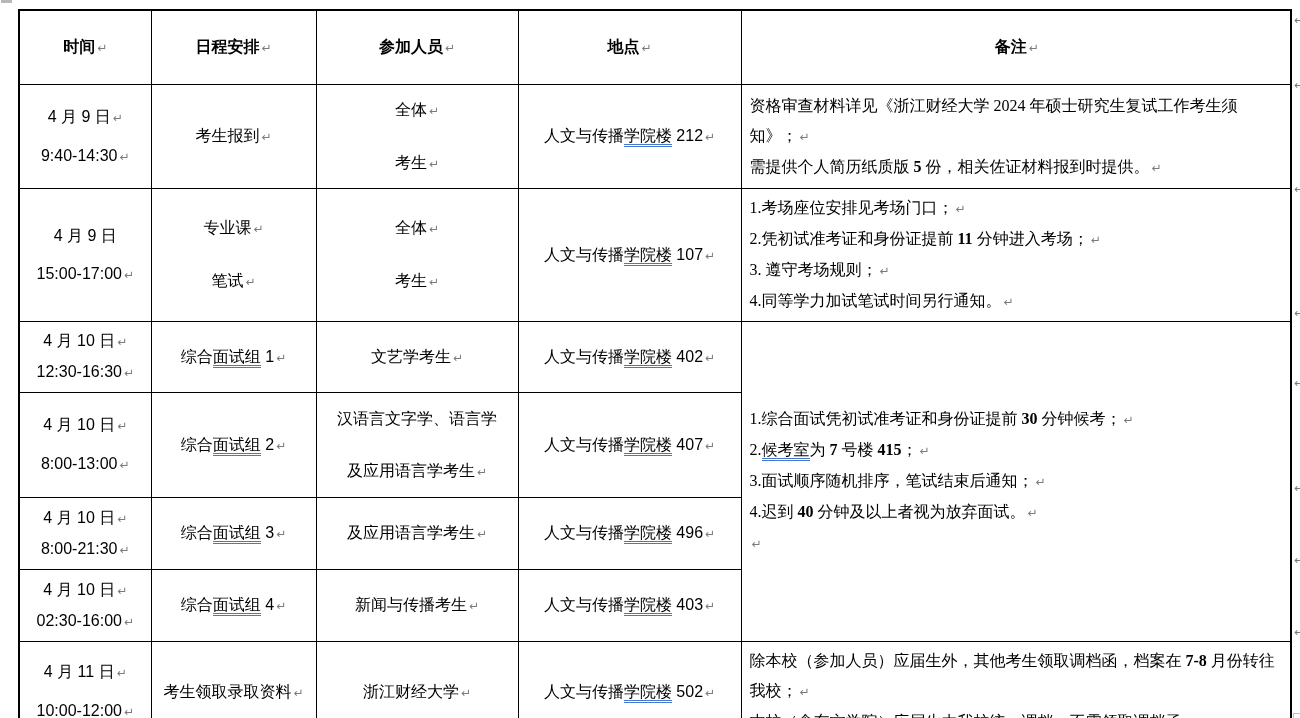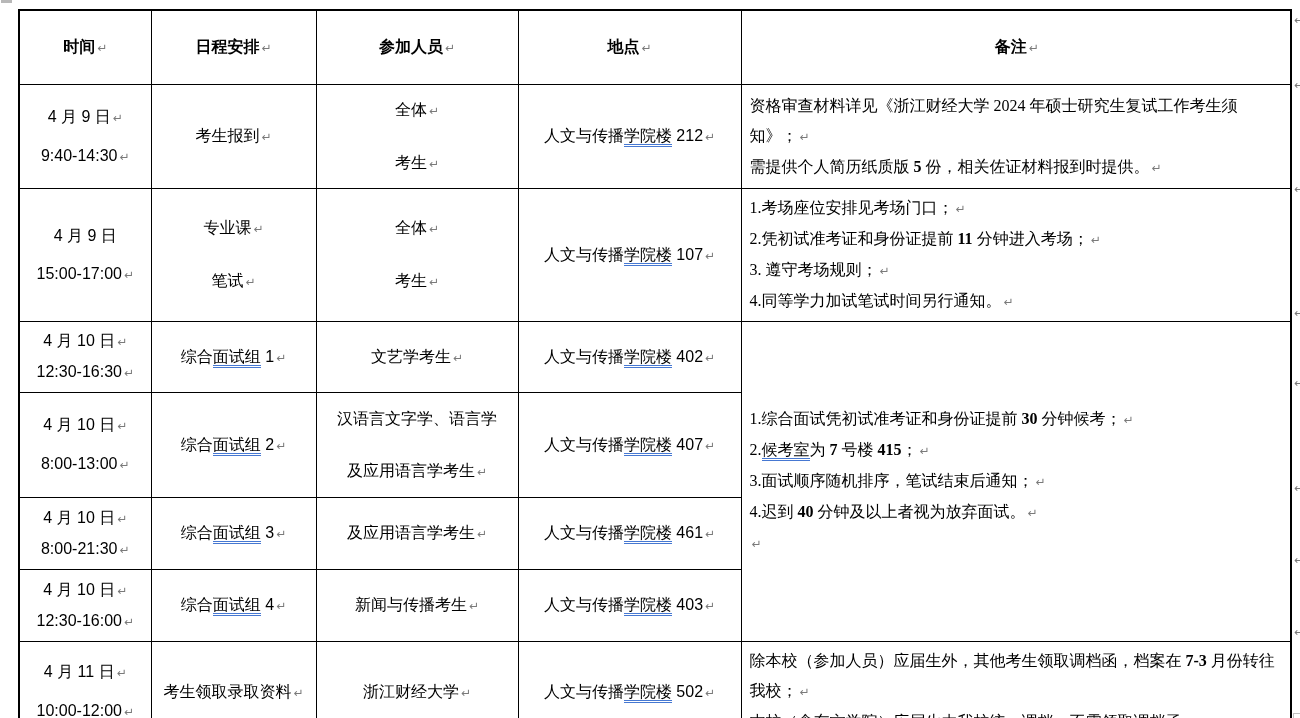--- a/index.html
+++ b/index.html
@@ -182,28 +182,28 @@
             <p><span>4 月 10 日</span><span class="pm">↵</span></p>
             <p><span>8:00-21:30</span><span class="pm">↵</span></p>
           </td>
       <td class="col-sched">
             <p><span>综合</span><span class="u">面试组</span><span> 3</span><span class="pm">↵</span></p>
           </td>
       <td class="col-part">
             <p><span>及应用语言学考生</span><span class="pm">↵</span></p>
           </td>
       <td class="col-loc">
-            <p><span>人文与传播</span><span class="u">学院楼</span><span> 461</span><span class="pm">↵</span></p>
+            <p><span>人文与传播</span><span class="u">学院楼</span><span> 496</span><span class="pm">↵</span></p>
           </td>
     </tr>
 
     <tr class="rh6 tight">
       <td class="col-time">
             <p><span>4 月 10 日</span><span class="pm">↵</span></p>
-            <p><span>12:30-16:00</span><span class="pm">↵</span></p>
+            <p><span>02:30-16:00</span><span class="pm">↵</span></p>
           </td>
       <td class="col-sched">
             <p><span>综合</span><span class="u">面试组</span><span> 4</span><span class="pm">↵</span></p>
           </td>
       <td class="col-part">
             <p><span>新闻与传播考生</span><span class="pm">↵</span></p>
           </td>
       <td class="col-loc">
             <p><span>人文与传播</span><span class="u">学院楼</span><span> 403</span><span class="pm">↵</span></p>
           </td>
@@ -217,21 +217,21 @@
       <td class="col-sched">
             <p><span>考生领取录取资料</span><span class="pm">↵</span></p>
           </td>
       <td class="col-part">
             <p><span>浙江财经大学</span><span class="pm">↵</span></p>
           </td>
       <td class="col-loc">
             <p><span>人文与传播</span><span class="u">学院楼</span><span> 502</span><span class="pm">↵</span></p>
           </td>
       <td class="col-notes">
-            <p><span>除本校（参加人员）应届生外，其他考生领取调档函，档案在 </span><span class="b">7-3</span><span> 月份转往我校；</span><span class="pm">↵</span></p>
+            <p><span>除本校（参加人员）应届生外，其他考生领取调档函，档案在 </span><span class="b">7-8</span><span> 月份转往我校；</span><span class="pm">↵</span></p>
             <p><span>本校（含东方学院）应届生由我校统一调档，不需领取调档函。</span><span class="pm">↵</span></p>
           </td>
     </tr>
   </tbody>
     </table>
 </div>
 
 <span class="edge-pm" style="top:13px">↵</span>
 <span class="edge-pm" style="top:78px">↵</span>
 <span class="edge-pm" style="top:182px">↵</span>

